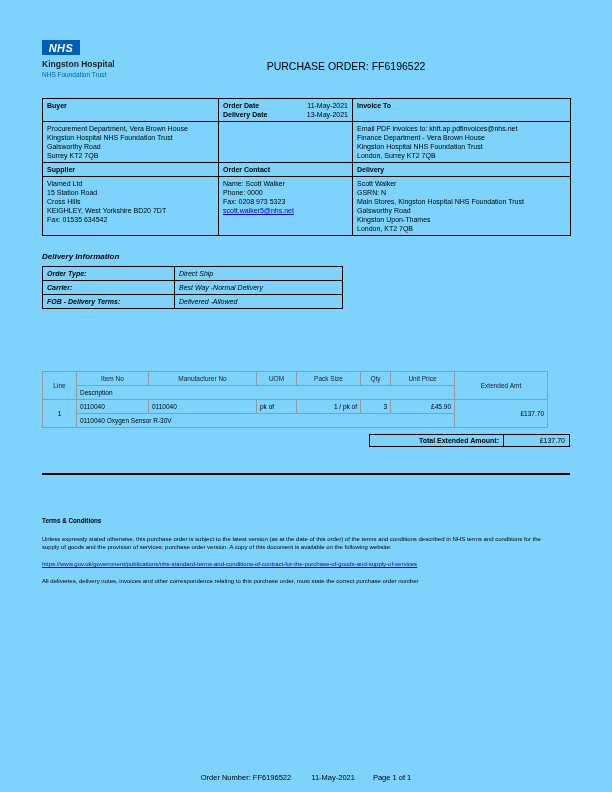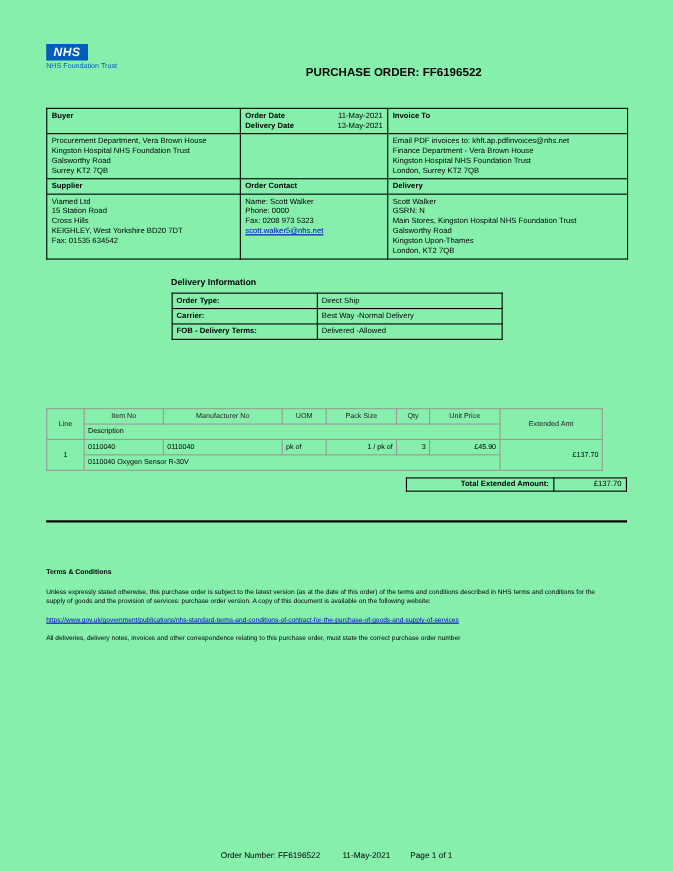--- a/index.html
+++ b/index.html
@@ -1,53 +1,53 @@
 <!DOCTYPE html>
 <html><head>
 <meta charset="utf-8">
 <style>
   * { margin:0; padding:0; box-sizing:border-box; }
   html,body { background:#fff; }
   .page {
     position:relative;
     width:612px; height:792px;
     margin:0 auto;
-    background:#86efac;
+    background:#7dd3fc;
     font-family:"Liberation Sans", sans-serif;
     color:#000;
     overflow:hidden;
   }
   .content { padding:40px 42px 0 42px; }
 
   
   .header { position:relative; height:52px; }
   .nhs-box {
     width:38px; height:15px; background:#005EB8; color:#fff;
     font-weight:bold; font-style:italic; font-size:11px;
     display:flex; align-items:center; justify-content:center;
     letter-spacing:0.5px;
   }
   .org-name { font-size:8.5px; font-weight:bold; margin-top:4px; color:#231f20; }
   .org-sub  { font-size:6.5px; color:#005EB8; margin-top:2px; }
   .po-title {
     position:absolute; top:20px; left:calc(50% + 40px); transform:translateX(-50%);
-    font-size:10.5px; font-weight:bold; white-space:nowrap;margin-left:12px;
+    font-size:10.5px; font-weight:normal; white-space:nowrap;
   }
 
   
   table { border-collapse:collapse; }
   .info-table { width:528px; margin-top:6px; table-layout:fixed; }
   .info-table td { border:1px solid #000; padding:2px 4px; vertical-align:top; font-size:7px; line-height:9px; }
   .hdr { font-weight:bold; }
   .date-row { display:flex; justify-content:space-between; }
   .addr div { margin-bottom:0; }
   a.link, .link { color:#0000CC; text-decoration:underline; cursor:pointer; }
 
   
-  .two-col { display:flex; justify-content:center; width:528px; margin-top:16px; }
+  .two-col { display:flex; justify-content:flex-start; width:528px; margin-top:16px;font-style:italic; }
   .section-heading { font-size:8px; font-weight:bold; margin-bottom:5px; }
   .mini-table td { border:1px solid #000; padding:2px 4px; font-size:7px; line-height:9px; }
   .col-left  .mini-table { width:300px; table-layout:fixed; }
   .col-right .mini-table { width:218px; table-layout:fixed; }
   .bold { font-weight:bold; }
   .val-right { text-align:right; }
 
   
   .items-table { width:505px; margin-top:62px; table-layout:fixed; }
   .items-table td { border:1px solid #999; padding:2px 3px; font-size:6.5px; line-height:9px; vertical-align:middle; }
@@ -78,20 +78,21 @@
 </style>
 </head>
 <body>
 
 <div class="page">
   <div class="content">
 
     <div class="header">
       <div>
         <div class="nhs-box">NHS</div>
+        <div class="org-name">Kingston Hospital</div>
         <div class="org-sub">NHS Foundation Trust</div>
       </div>
       <div class="po-title">PURCHASE ORDER: FF6196522</div>
     </div>
 
     <table class="info-table">
       <colgroup>
           <col style="width:176px">
           <col style="width:134px">
           <col style="width:218px">

